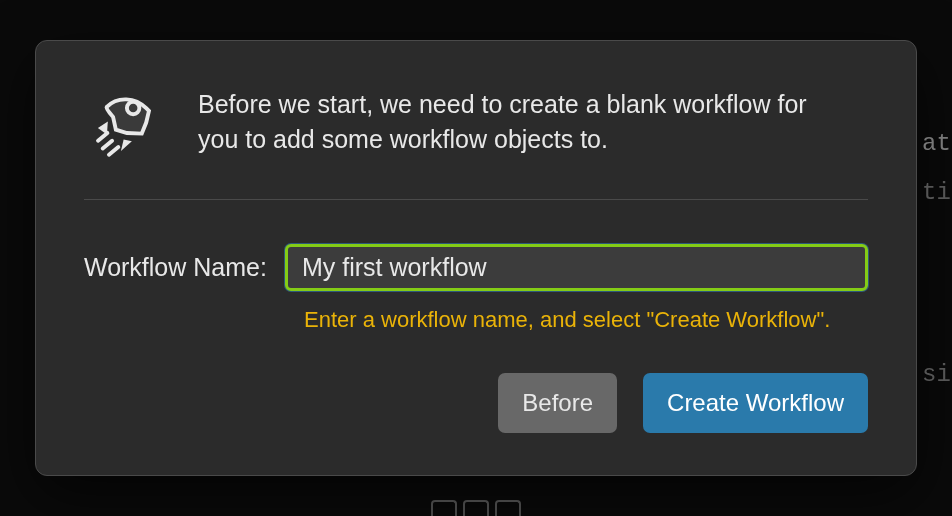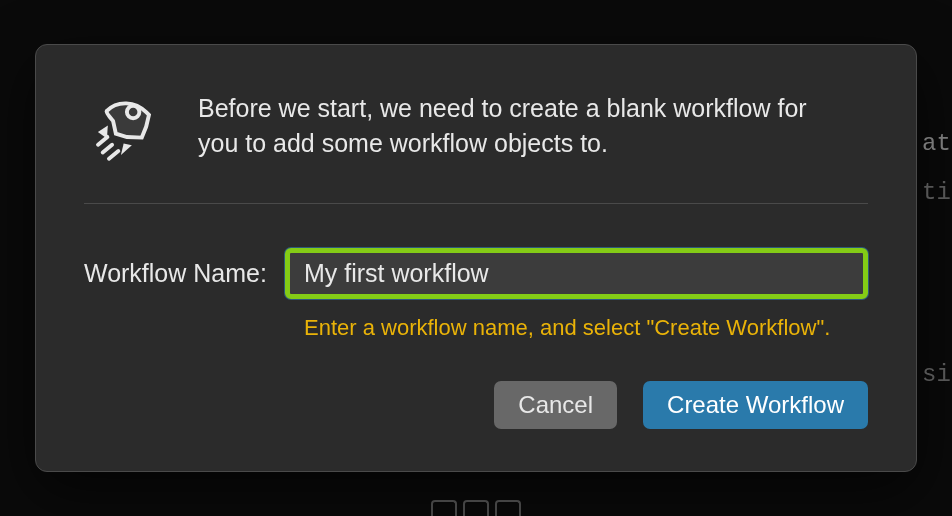--- a/index.html
+++ b/index.html
@@ -84,21 +84,21 @@
     }
     .form-label {
       color: #e8e8e8;
       font-size: 25px;
       font-weight: 400;
       white-space: nowrap;
     }
     .form-input {
       flex: 1;
       background: #3c3c3c;
-      border: 5px solid #84cc16;
+      border: 3px solid #84cc16;
       border-radius: 6px;
       padding: 6px 14px;
       color: #e8e8e8;
       font-size: 25px;
       font-family: inherit;
       outline: none;
       box-shadow: 0 0 0 1px #2d5a7a;
     }
     .help-text {
       margin-top: 16px;
@@ -120,21 +120,21 @@
       padding: 6px 24px;
       cursor: pointer;
     }
     .btn-cancel {
       background: #686868;
       color: #e8e8e8;
     }
     .btn-primary {
       background: #2a7aab;
       color: #ffffff;
-      padding: 10px 24px;
+      padding: 16px 24px;
     }
   </style>
 </head>
 <body>
 
 <div class="bg-text-right">
   <div>ate</div>
   <div style="margin-top:22px;color:#555">ting</div>
   <div style="margin-top:155px;color:#555">sics</div>
 </div>
@@ -165,16 +165,16 @@
 
   <div class="dialog-body">
     <div class="form-row">
       <label class="form-label">Workflow Name:</label>
       <input type="text" class="form-input" value="My first workflow" style="">
     </div>
     <div class="help-text">Enter a workflow name, and select "Create Workflow".</div>
   </div>
 
   <div class="dialog-footer">
-    <button class="btn btn-cancel">Cancel</button>
+    <button class="btn btn-cancel">Before</button>
     <button class="btn btn-primary">Create Workflow</button>
   </div>
 </div>
 
 </body></html>

